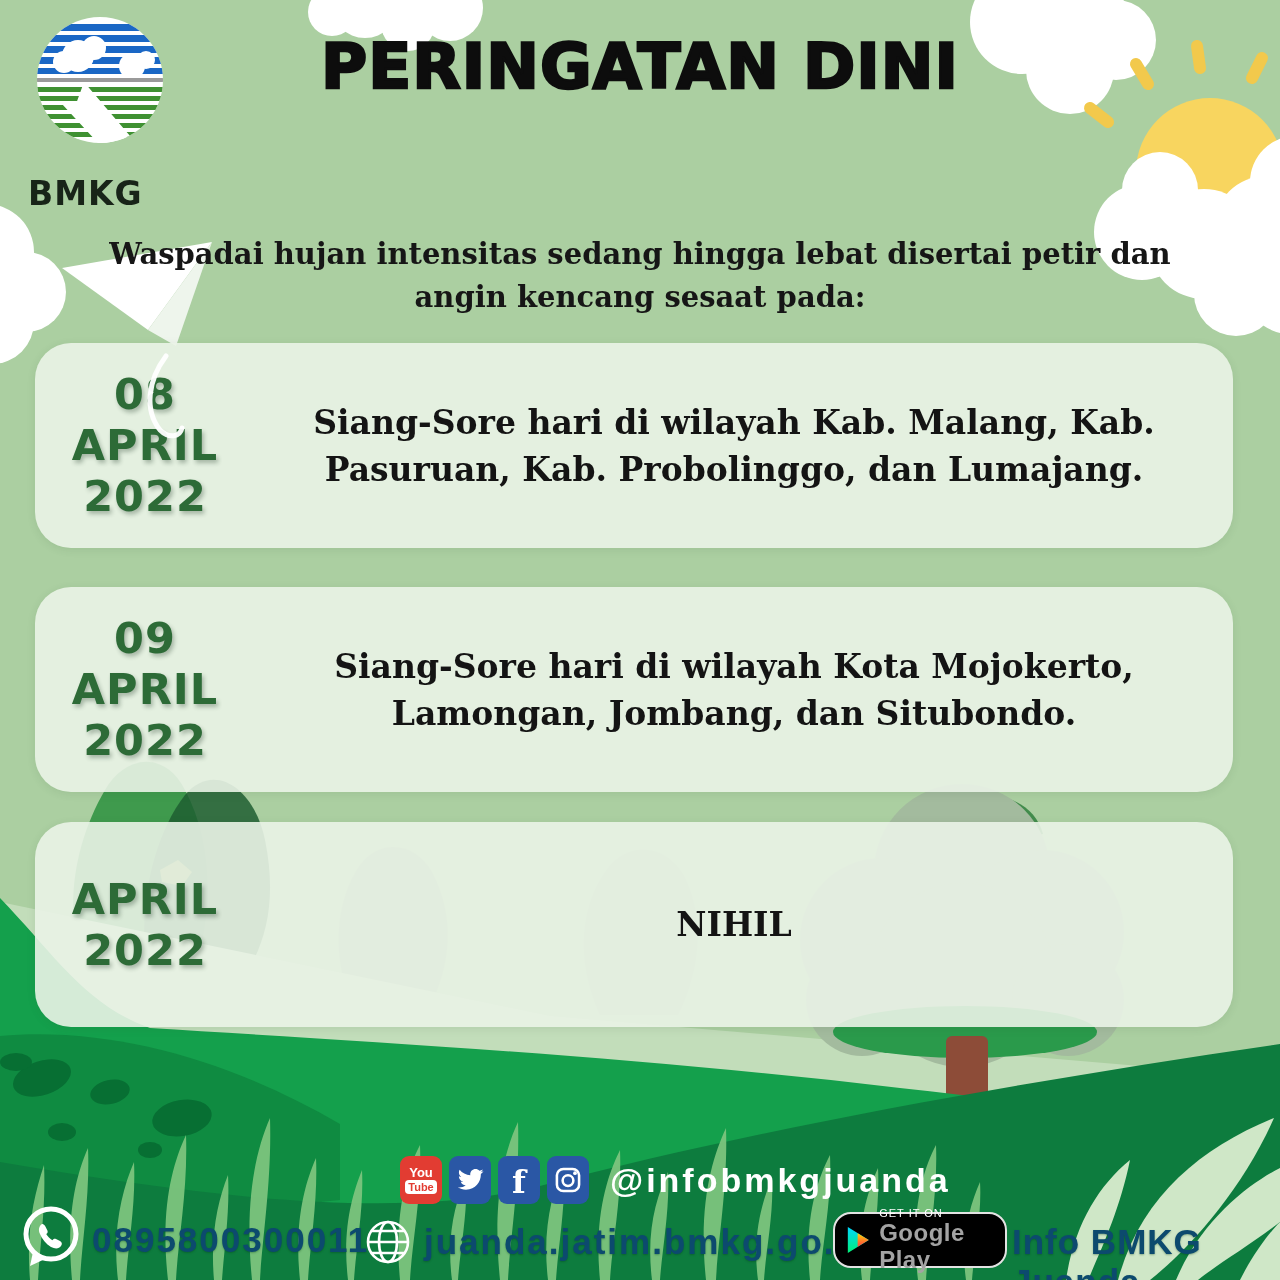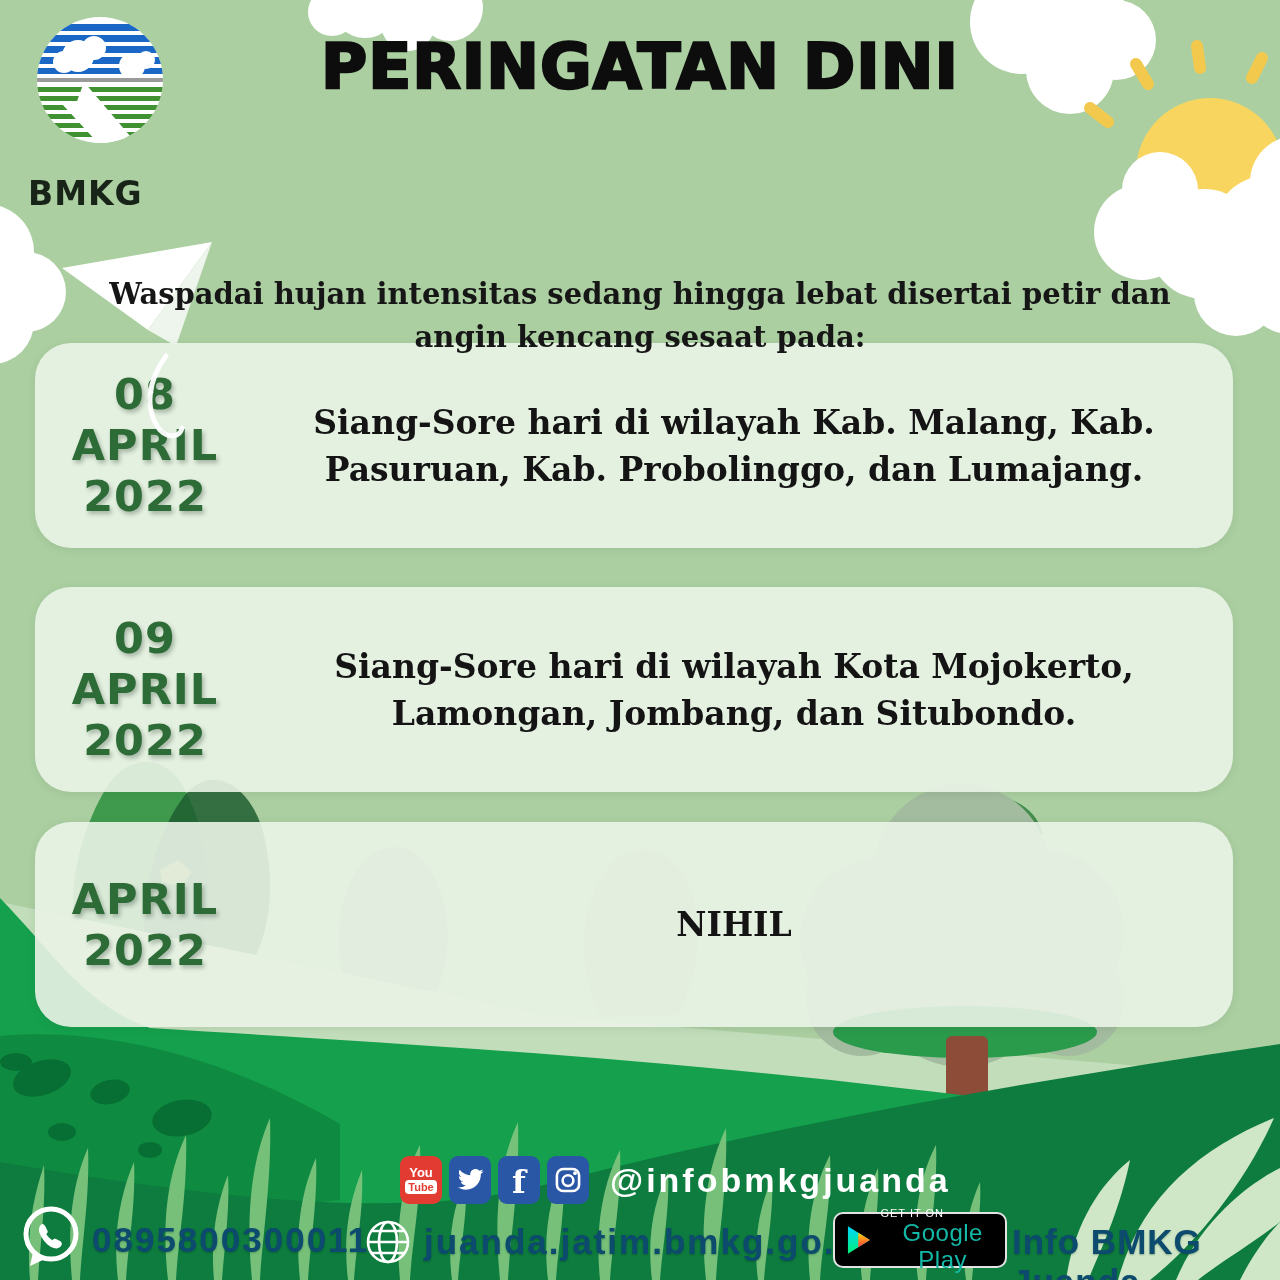--- a/index.html
+++ b/index.html
@@ -8,21 +8,21 @@
   .layer{position:absolute;left:0;top:0;width:1280px;height:1280px;pointer-events:none;}
 
   
   .logo-wrap{position:absolute;left:26px;top:12px;width:150px;text-align:center;z-index:4;}
   .logo-text{font-family:"DejaVu Sans",sans-serif;font-weight:bold;font-size:33px;color:#182418;
              letter-spacing:1px;margin-top:16px;text-align:left;padding-left:2px;}
   .title{position:absolute;left:0;top:30px;width:1280px;text-align:center;z-index:4;
          font-family:"DejaVu Sans",sans-serif;font-weight:bold;color:#0d0d0d;
          font-size:63px;line-height:73px;letter-spacing:1px;-webkit-text-stroke:2.5px #0d0d0d;}
   .subtitle{position:absolute;left:60px;top:233px;width:1160px;text-align:center;z-index:4;
-            font-family:"DejaVu Serif",serif;font-weight:bold;font-size:29px;line-height:43px;color:#161616;margin-top:40px;}
+            font-family:"DejaVu Serif",serif;font-weight:bold;font-size:29px;line-height:43px;color:#161616;}
 
   
   .card{position:absolute;left:35px;width:1198px;height:205px;background:rgba(234,243,231,0.90);
         border-radius:36px;display:flex;align-items:center;z-index:3;
         box-shadow:0 2px 8px rgba(50,80,50,0.10);gap:36px;}
   .card1{top:343px;} .card2{top:587px;} .card3{top:822px;}
   .date{width:220px;text-align:center;font-family:"DejaVu Sans",sans-serif;font-weight:bold;
         font-size:43px;line-height:51px;color:#2d6b37;letter-spacing:1px;
         text-shadow:2px 3px 4px rgba(20,45,25,0.30);}
   .card-text{flex:1;text-align:center;padding:0 60px 0 4px;
@@ -40,25 +40,25 @@
   .fb-letter{color:#fff;font-family:"DejaVu Serif",serif;font-weight:bold;font-size:32px;line-height:36px;margin-top:3px;}
   .handle{color:#fff;font-size:34px;font-weight:600;letter-spacing:3px;margin-left:14px;}
   .contact-text{position:absolute;color:#0c4a6e;font-size:35px;font-weight:600;letter-spacing:2px;z-index:5;
                 text-shadow:0 1px 2px rgba(0,60,20,0.35);}
   .wa-num{left:92px;top:1220px;}
   .site{left:424px;top:1222px;}
   .app-label{left:1012px;top:1222px;letter-spacing:1px;}
   .wa-icon{position:absolute;left:20px;top:1204px;z-index:5;}
   .globe-icon{position:absolute;left:364px;top:1218px;z-index:5;}
   .gp-badge{position:absolute;left:833px;top:1212px;width:174px;height:56px;background:#000;
-            border:2px solid #e3e3e3;border-radius:10px;display:flex;align-items:center;z-index:5;box-sizing:border-box;}
+            border:2px solid #e3e3e3;border-radius:18px;display:flex;align-items:center;z-index:5;box-sizing:border-box;}
   .gp-tri{margin:0 8px 0 10px;}
   .gp-texts{display:flex;flex-direction:column;justify-content:center;}
   .gp-small{color:#fff;font-size:11px;letter-spacing:1px;line-height:12px;}
-  .gp-big{color:#14b8a6;font-size:24px;font-weight:normal;line-height:27px;letter-spacing:0.5px;text-align:center;}
+  .gp-big{color:#a3a3a3;font-size:24px;font-weight:bold;line-height:27px;letter-spacing:0.5px;}
 </style>
 </head>
 <body>
 
 <div class="poster">
 
   <svg class="layer" style="z-index:1" viewBox="0 0 1280 1280">
 
     <g fill="#ffffff">
       <circle cx="332" cy="12" r="24"></circle>

